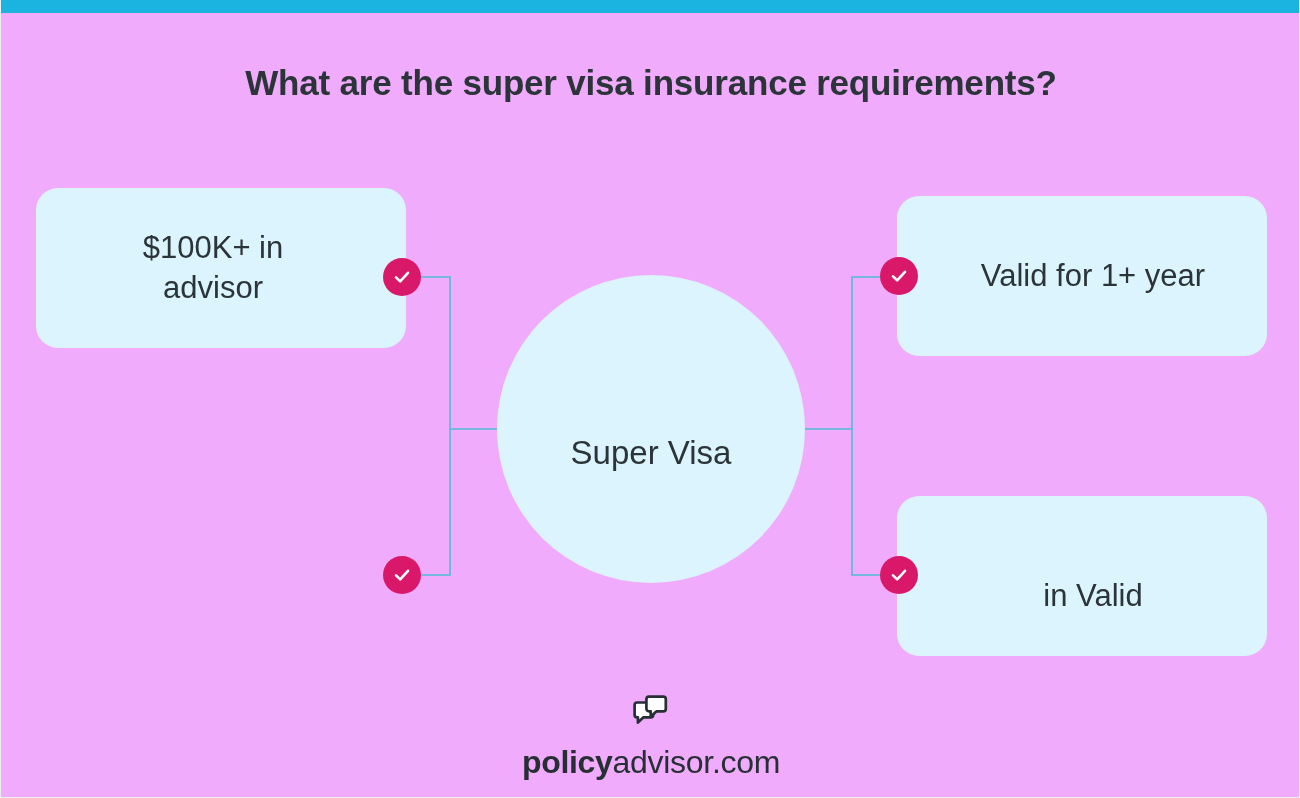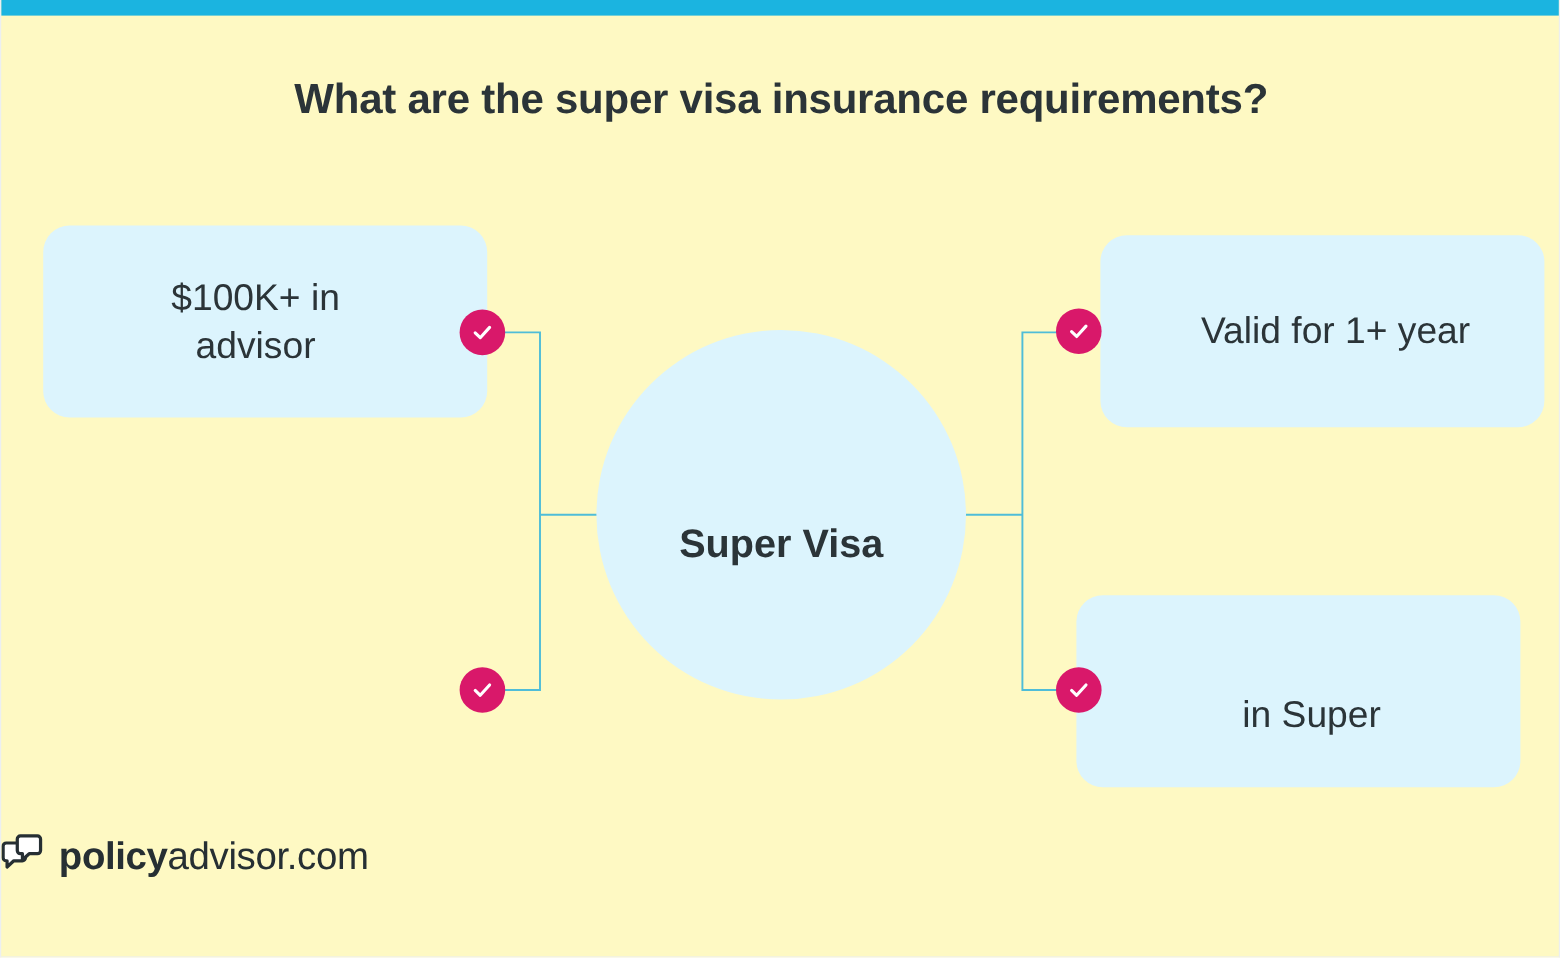--- a/index.html
+++ b/index.html
@@ -9,21 +9,21 @@
     background: #ffffff;
   }
   body {
     font-family: "Liberation Sans", sans-serif;
   }
 
   .canvas {
     position: relative;
     width: 1300px;
     height: 798px;
-    background: #fef9c3;
+    background: #f0abfc;
     overflow: hidden;
     border-left: 1px solid #eceff1;
     border-right: 1px solid #eceff1;
     border-bottom: 1px solid #eceff1;
     box-sizing: border-box;
   }
 
   
   .top-bar {
     position: absolute;
@@ -60,21 +60,21 @@
     display: flex;
     align-items: center;
     justify-content: center;
     z-index: 3;
   }
   .center-circle-label {
     font-size: 33px;
     color: #2b3438;
     text-align: center;
     line-height: 1.32;
-    font-weight: bold;
+    font-weight: normal;
     max-width: 230px;
     margin-top: 48px;
   }
 
   
   .box {
     position: absolute;
     width: 370px;
     height: 160px;
     background: #DCF4FD;
@@ -87,21 +87,21 @@
   .box-label {
     font-size: 31px;
     color: #2b3438;
     text-align: center;
     line-height: 1.3;
     padding: 0 14px;
     box-sizing: border-box;
   }
   .box-left-top    { left: 35px;  top: 188px; align-items: center; }
   .box-left-bottom { left: 35px;  top: 496px; }
-  .box-right-top    { left: 916px; top: 196px; align-items: center; }
+  .box-right-top    { left: 896px; top: 196px; align-items: center; }
   .box-right-bottom { left: 896px; top: 496px; }
 
   .box-right-top .box-label,
   .box-right-bottom .box-label {
     padding-left: 36px;
   }
   .box-left-top .box-label,
   .box-left-bottom .box-label {
     padding-right: 30px;
   }
@@ -136,22 +136,23 @@
   .badge-right-bottom { left: 879px; top: 556px; }
 
   
   .logo {
     position: absolute;
     left: 0;
     top: 694px;
     width: 1300px;
     display: flex;
     align-items: center;
-    justify-content: flex-start;
+    justify-content: flex-end;
     gap: 12px;
+    flex-direction: column;
   }
   .logo-icon { display: block; }
   .logo-text {
     font-size: 32px;
     color: #262f33;
     letter-spacing: -0.3px;
     white-space: nowrap;
   }
   .logo-text .logo-bold { font-weight: bold; }
   .logo-text .logo-light { font-weight: normal; }
@@ -190,21 +191,21 @@
 
   <div class="box box-right-top">
     <div class="box-label">
       <span>Valid for 1+ year</span>
     </div>
   </div>
 
   <div class="box box-right-bottom">
     <div class="box-label">
       <br>
-      <span>in Super</span>
+      <span>in Valid</span>
     </div>
   </div>
 
   <div class="badge badge-left-top">
     <svg width="20" height="20" viewBox="0 0 20 20" fill="none">
       <path d="M4 10.4 L8.2 14.4 L16 5.8" stroke="#ffffff" stroke-width="2.6" stroke-linecap="round" stroke-linejoin="round"></path>
     </svg>
   </div>
   <div class="badge badge-left-bottom">
     <svg width="20" height="20" viewBox="0 0 20 20" fill="none">

